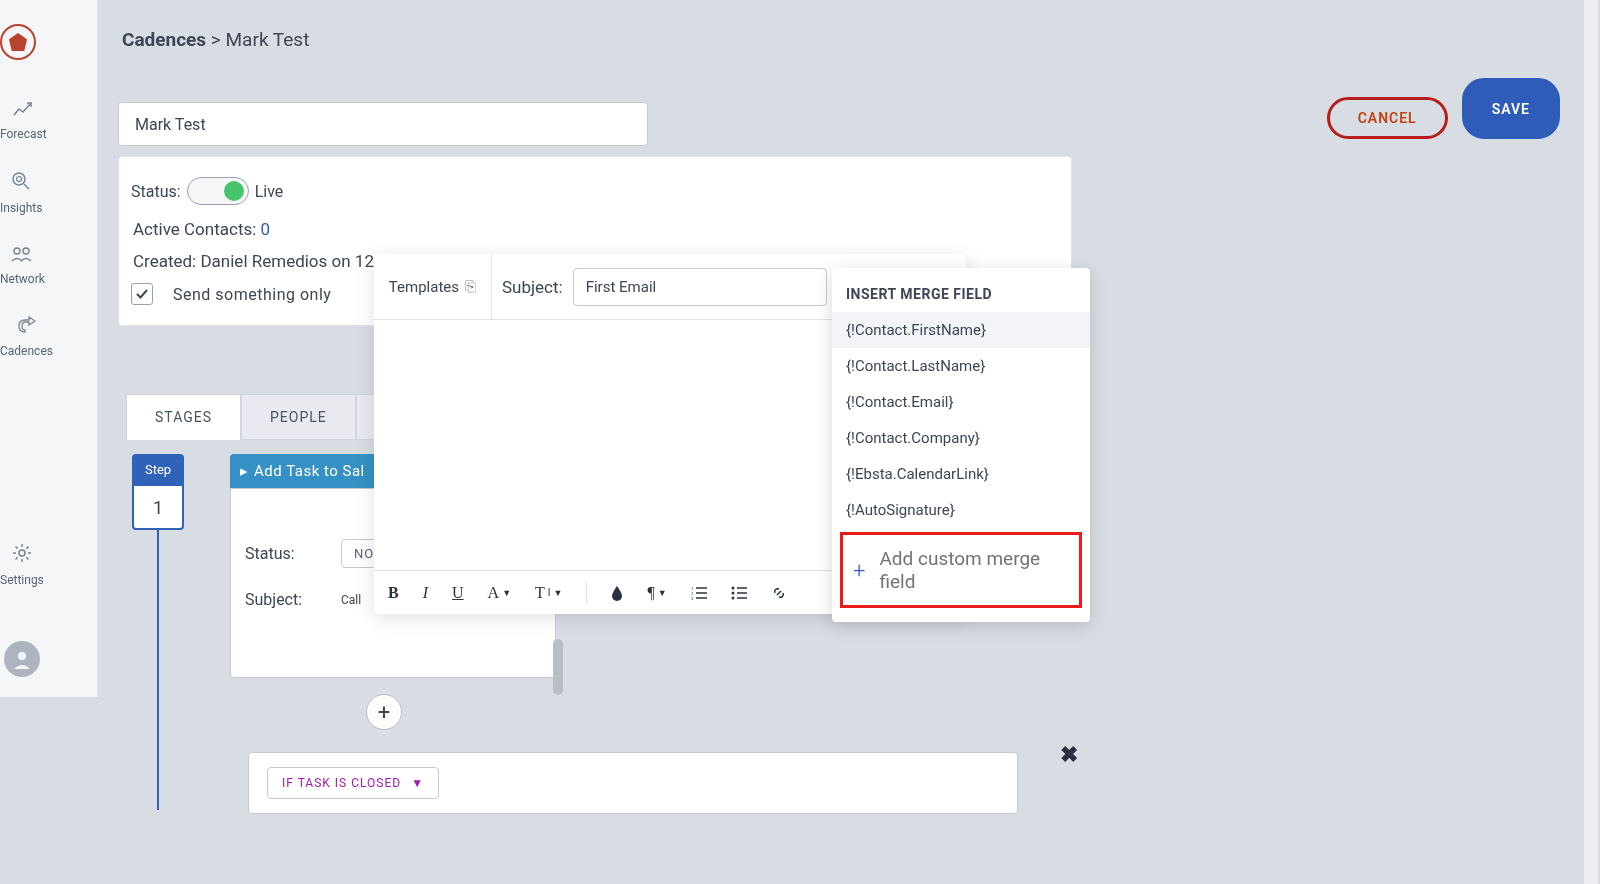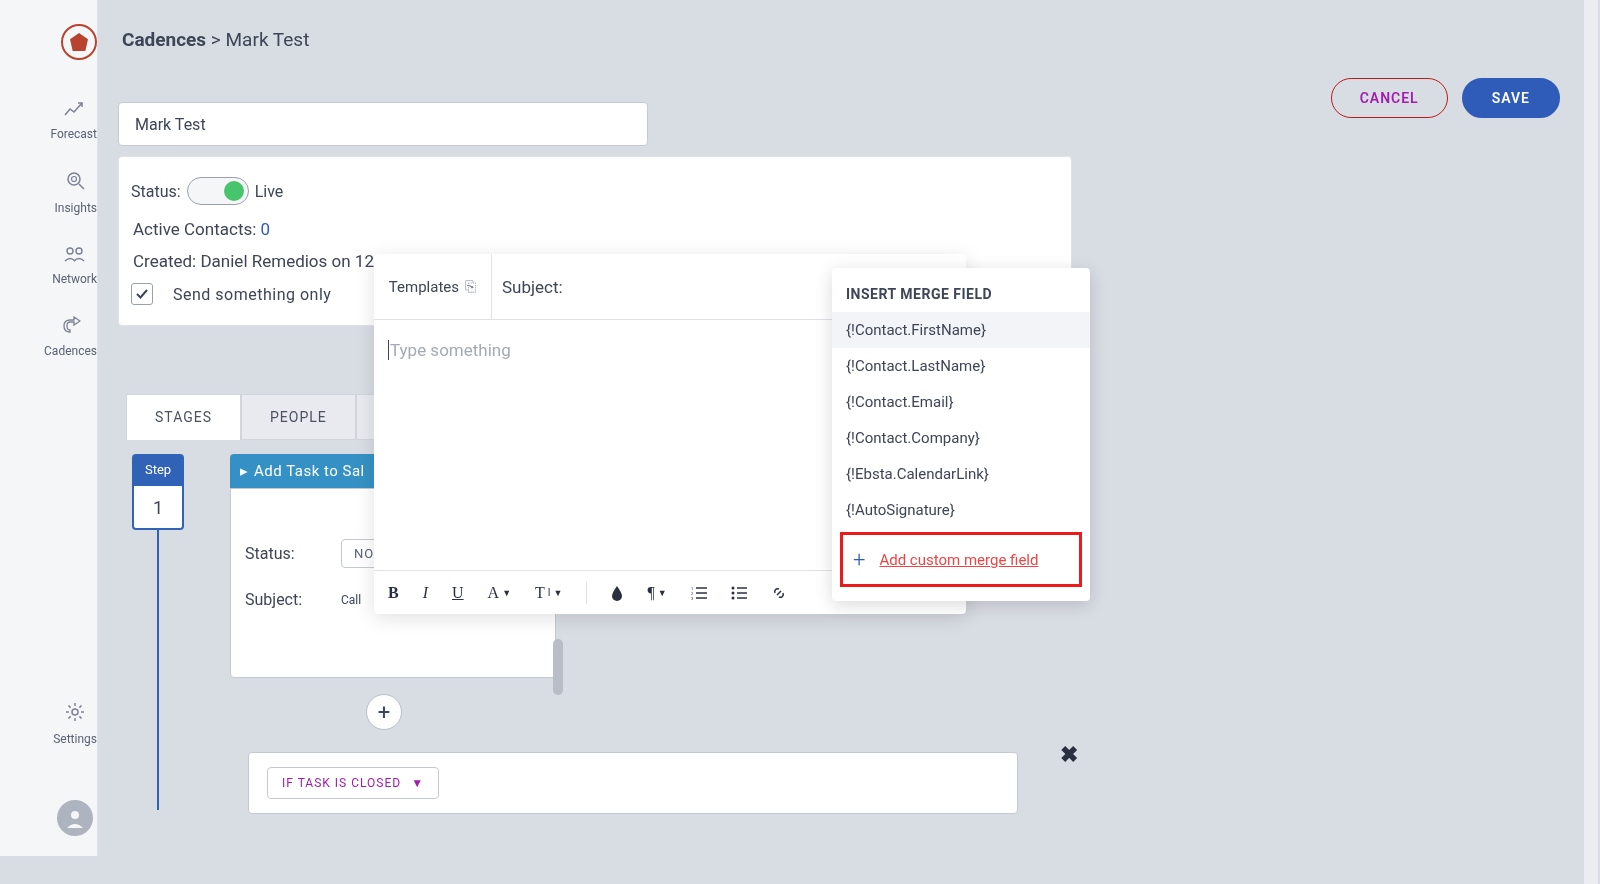--- a/index.html
+++ b/index.html
@@ -1,37 +1,37 @@
 <!DOCTYPE html>
 <html><head>
 <meta charset="utf-8">
 <style>
 * { box-sizing: border-box; margin: 0; padding: 0; font-family: -apple-system, BlinkMacSystemFont, "Segoe UI", Roboto, Arial, sans-serif; }
 body { background: #d8dce3; width: 1600px; height: 884px; position: relative; overflow: hidden; }
 
 
-.sidebar { position: absolute; left: 0; top: 0; width: 98px; height: 856px; background: #f5f6f8; border-right: 1px solid #e0e2e8; display: flex; flex-direction: column; align-items: flex-end; padding-top: 24px; }
+.sidebar { position: absolute; left: 0; top: 0; width: 98px; height: 697px; background: #f5f6f8; border-right: 1px solid #e0e2e8; display: flex; flex-direction: column; align-items: flex-start; padding-top: 24px; }
 .logo { width: 36px; height: 36px; border: 2px solid #b8432e; border-radius: 50%; display: flex; align-items: center; justify-content: center; margin-bottom: 40px; }
 .logo-inner { width: 18px; height: 18px; background: #b8432e; clip-path: polygon(50% 0%, 100% 35%, 85% 100%, 15% 100%, 0% 35%); }
 .nav-item { display: flex; flex-direction: column; align-items: center; margin-bottom: 30px; color: #5a6375; font-size: 12px; cursor: pointer; }
 .nav-icon { font-size: 18px; margin-bottom: 6px; color: #7a8294; }
 .sidebar-bottom { margin-top: auto; margin-bottom: 20px; display: flex; flex-direction: column; align-items: center; gap: 24px; }
 .avatar-circle { width: 36px; height: 36px; border-radius: 50%; background: #aeb4bf; display: flex; align-items: center; justify-content: center; }
 
 
 .main { position: absolute; left: 98px; top: 0; right: 0; bottom: 0; }
 
 
 .breadcrumb { position: absolute; left: 24px; top: 28px; font-size: 19px; color: #3d4656; }
 .breadcrumb .root { font-weight: 700; }
 
 
 .top-buttons { position: absolute; right: 40px; top: 78px; display: flex; gap: 14px; }
 .btn { border-radius: 22px; padding: 10px 28px; font-size: 14px; font-weight: 600; letter-spacing: 1px; cursor: pointer; }
-.btn-cancel { border: 1px solid #b91c1c; color: #a21caf; background: transparent; }
+.btn-cancel { border: 3px solid #b91c1c; color: #c2410c; background: transparent; margin-top: 19px; }
 .btn-save { border: 2px solid #2e5cb8; background: #2e5cb8; color: white; }
 
 
 .name-input { position: absolute; left: 20px; top: 102px; width: 530px; height: 44px; background: white; border: 1px solid #c5cad2; border-radius: 4px; padding: 0 16px; font-size: 16px; color: #3d4656; }
 
 
 .info-panel { position: absolute; left: 20px; top: 156px; width: 954px; background: white; border: 1px solid #e0e2e8; border-radius: 4px; padding: 20px 12px; }
 .status-row { display: flex; align-items: center; gap: 6px; font-size: 16px; color: #3d4656; margin-bottom: 14px; }
 .toggle { width: 62px; height: 28px; border: 1px solid #9aa1ad; border-radius: 16px; position: relative; background: #f5f6f8; }
 .toggle-knob { position: absolute; right: 4px; top: 3px; width: 20px; height: 20px; border-radius: 50%; background: #47c46c; }
@@ -87,21 +87,21 @@
 .tb-sep { width: 1px; height: 22px; background: #e0e2e8; }
 .caret-sm { font-size: 9px; }
 
 
 .merge-dropdown { position: absolute; left: 832px; top: 268px; width: 258px; background: white; box-shadow: 0 4px 18px rgba(0,0,0,0.15); border-radius: 4px; z-index: 200; padding: 14px 0 6px; }
 .merge-title { font-size: 14px; font-weight: 700; color: #3d4656; letter-spacing: 0.5px; padding: 4px 14px 10px; }
 .merge-item { padding: 9px 14px; font-size: 15px; color: #3d4656; cursor: pointer; }
 .merge-item.hover { background: #f2f4f7; }
 .merge-add { margin: 4px 8px 8px; padding: 12px 10px; border: 3px solid #ec1a1a; display: flex; align-items: center; gap: 14px; cursor: pointer; }
 .merge-add .plus { color: #2e5cb8; font-size: 22px; font-weight: 300; }
-.merge-add-text { font-size: 15px; color: #ef4444; text-decoration: underline; }
+.merge-add-text { font-size: 19px; color: #737373; }
 
 
 .page-scroll { position: absolute; right: 2px; top: 0; width: 14px; height: 884px; background: #ecedf0; }
 
 </style>
 </head>
 <body>
 
 <div class="sidebar">
   <div class="logo">
@@ -249,24 +249,22 @@
 
 </div>
 
 <div class="editor">
   <div class="editor-header">
     <div class="templates-btn">
       <span>Templates</span>
       <span style="font-size:14px;color:#7a8294;">⎘</span>
     </div>
     <span class="subject-label">Subject:</span>
+    <input class="subject-input" value="First Email" style="">
     <div class="merge-btn-stub"></div>
-  </div>
-  <div class="editor-body">
-    <span class="cursor">Type something</span>
   </div>
   <div class="editor-toolbar">
     <span class="tb-item tb-bold">B</span>
     <span class="tb-item tb-italic">I</span>
     <span class="tb-item tb-underline">U</span>
     <span class="tb-item">A<span class="caret-sm">▼</span></span>
     <span class="tb-item">T<span style="font-size:10px;">I</span><span class="caret-sm">▼</span></span>
     <span class="tb-sep"></span>
     <span class="tb-item">
       <svg width="12" height="16" viewBox="0 0 12 16">

